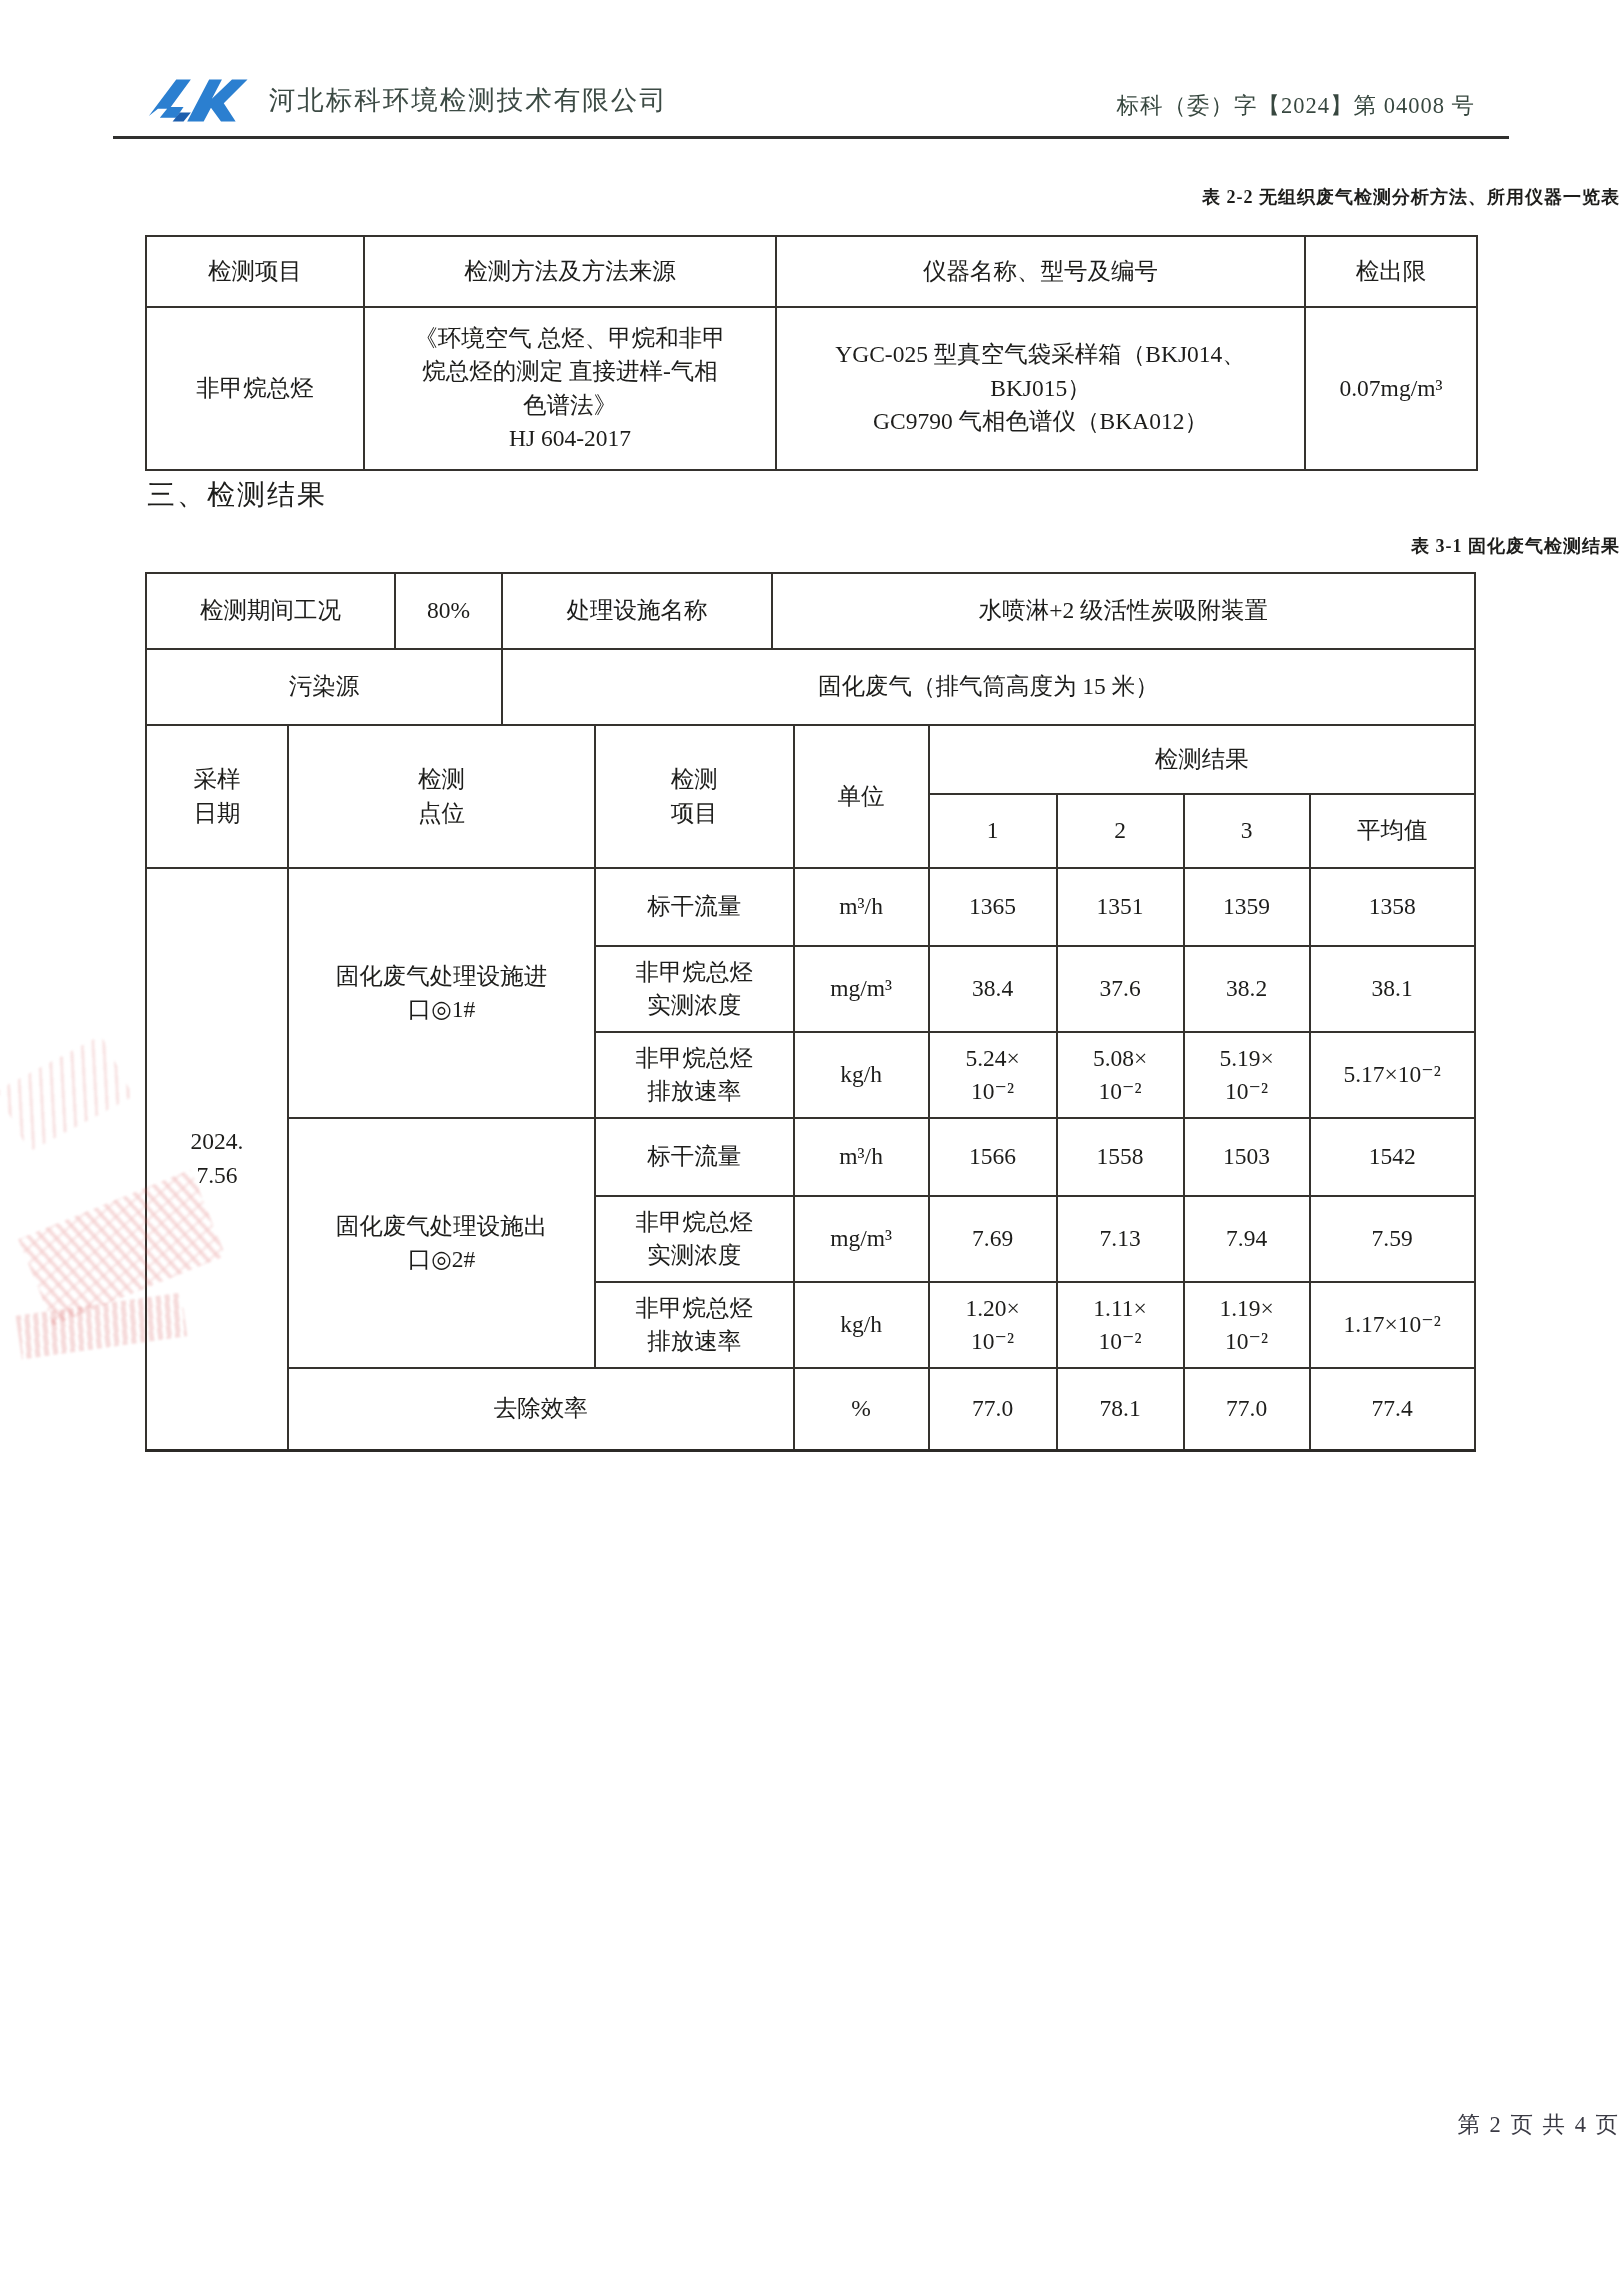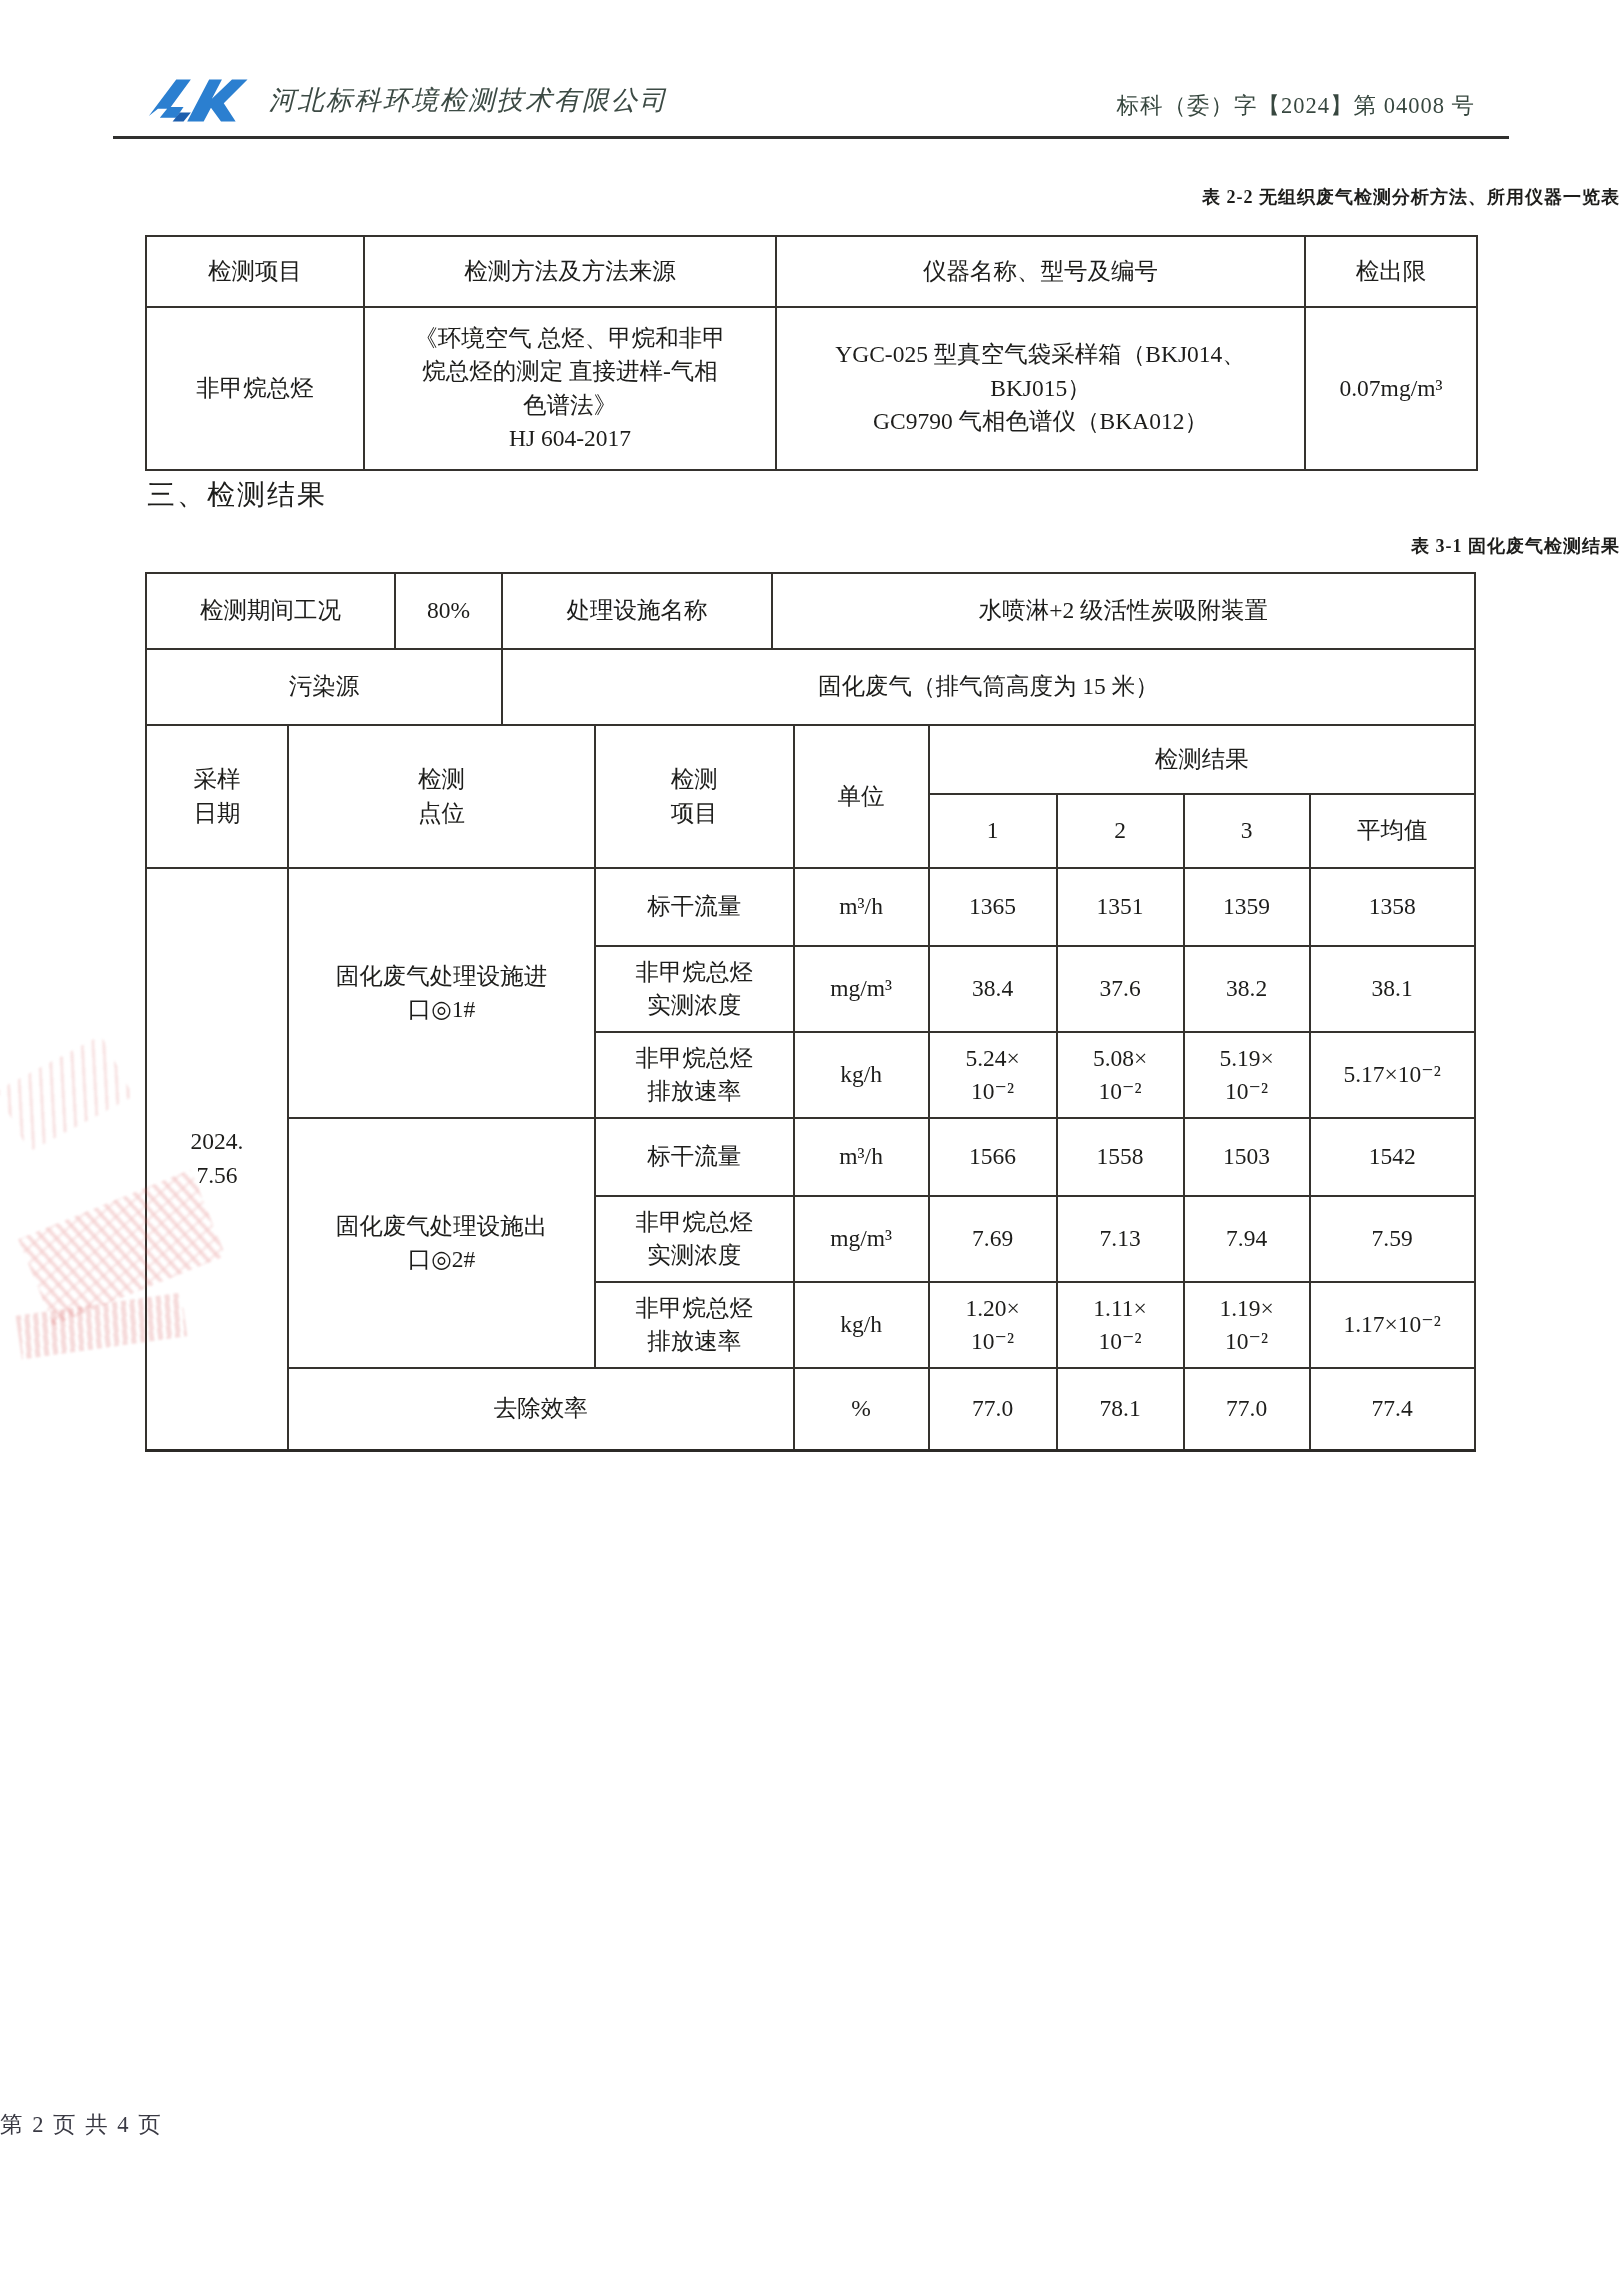--- a/index.html
+++ b/index.html
@@ -9,21 +9,21 @@
     background:#ffffff; overflow:hidden;
     font-family:"Liberation Serif","DejaVu Serif",serif;
     color:#1d1d1b;
   }
   
   .header-content{
     position:absolute; left:145px; top:74px; width:1330px;
     display:flex; justify-content:space-between; align-items:flex-end;
   }
   .brand{ display:flex; align-items:center; gap:13.7px; }
-  .brand-name{ font-size:26.5px; letter-spacing:2px; color:#3c4a44; padding-bottom:2px;font-style:italic; }
+  .brand-name{ font-size:26.5px; letter-spacing:2px; color:#3c4a44; padding-bottom:2px; }
   .doc-number{ font-size:22.5px; color:#37473f; padding-bottom:5.9px; letter-spacing:1px; }
   .header-rule{ position:absolute; left:113px; top:136px; width:1396px; height:2.9px; background:#30302e; }
   
   .tbl-title{ position:absolute; left:0; width:1620px; text-align:right;
     font-weight:700; font-size:18px; letter-spacing:1px; }
   .t22-title{ top:185px; }
   .t31-title{ top:534px; }
   .section-heading{ position:absolute; left:147px; top:476px; font-weight:400; font-size:28px; letter-spacing:2px; }
   
   table{ border-collapse:collapse; table-layout:fixed; }
@@ -42,21 +42,21 @@
   
   .stamp{ position:absolute; pointer-events:none; filter:blur(1.2px); opacity:0.35; }
   .stamp-1{ left:5.9px; top:1059px; width:118px; height:69px; transform:rotate(-28deg);
     background:repeating-linear-gradient(115deg, rgba(217,106,106,0.55) 0 2.9px, transparent 2.9px 10.8px); }
   .stamp-2{ left:29px; top:1201px; width:186px; height:93px; transform:rotate(-22deg);
     background:repeating-linear-gradient(70deg, rgba(217,90,90,0.6) 0 3.9px, transparent 3.9px 9.8px),
                repeating-linear-gradient(160deg, rgba(217,90,90,0.35) 0 2.9px, transparent 2.9px 11.8px); }
   .stamp-3{ left:17.6px; top:1304px; width:167px; height:44px; transform:rotate(-8deg);
     background:repeating-linear-gradient(95deg, rgba(210,80,80,0.6) 0 4.9px, transparent 4.9px 8.8px); }
   
-  .footer{ position:absolute; left:0; top:2109px; width:1620px; text-align:left;
+  .footer{ position:absolute; left:0; top:2109px; width:1620px; text-align:right;
     font-size:22.5px; color:#3a3a44; letter-spacing:2px; }
 </style>
 </head>
 <body>
 
 <div class="page">
 
   <div class="header-content">
     <div class="brand">
       <svg class="logo" viewBox="0 0 120 58">

